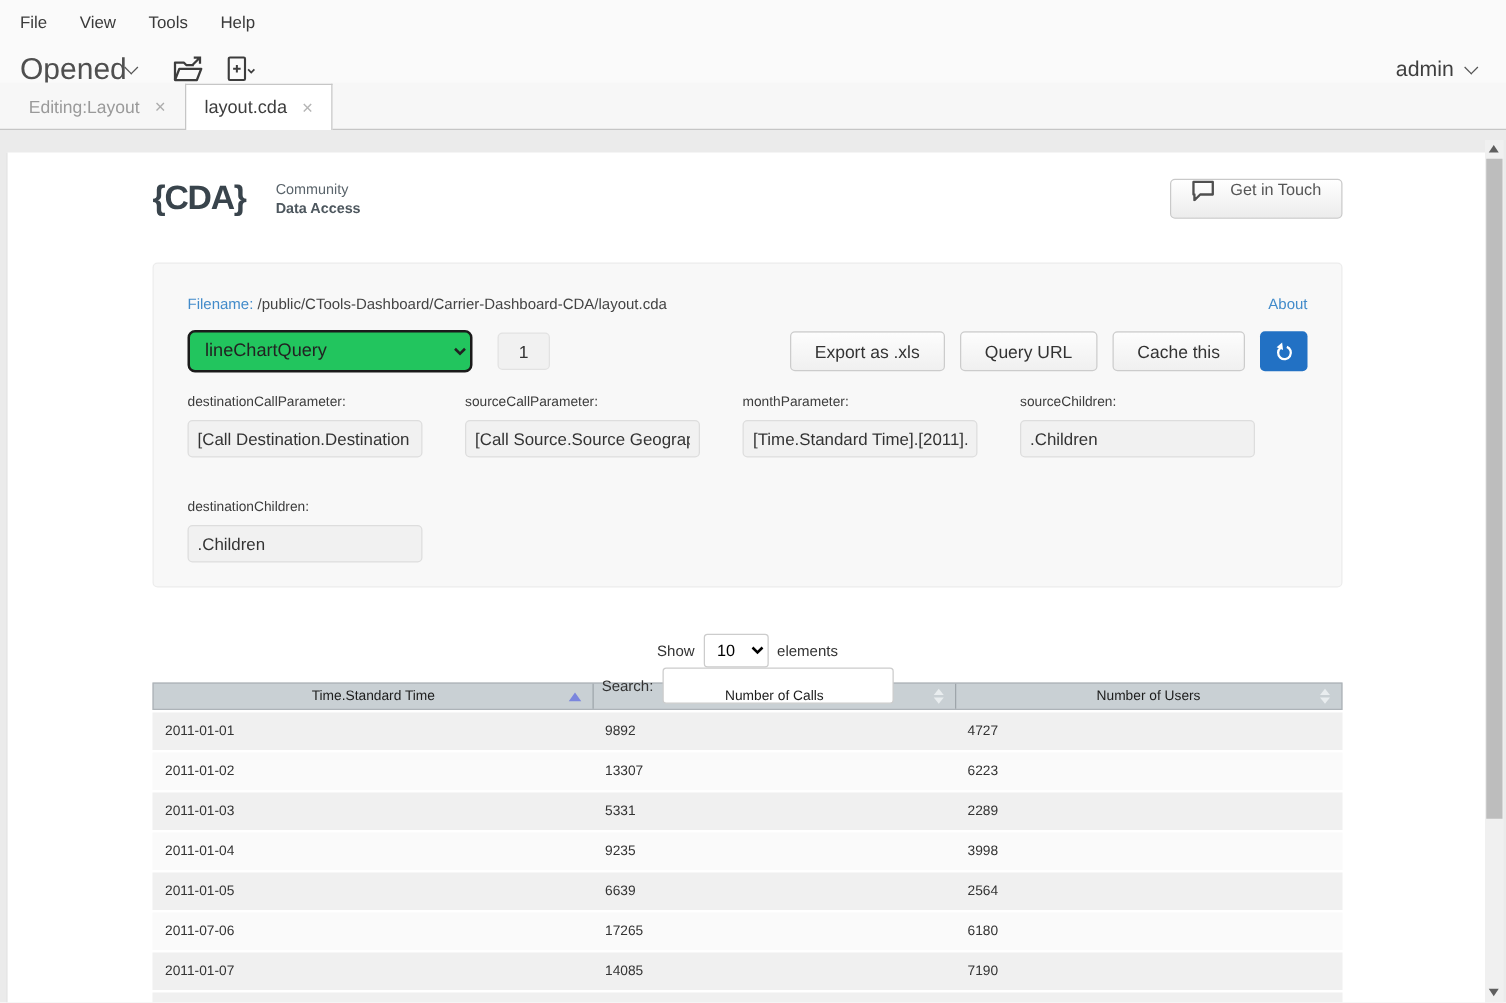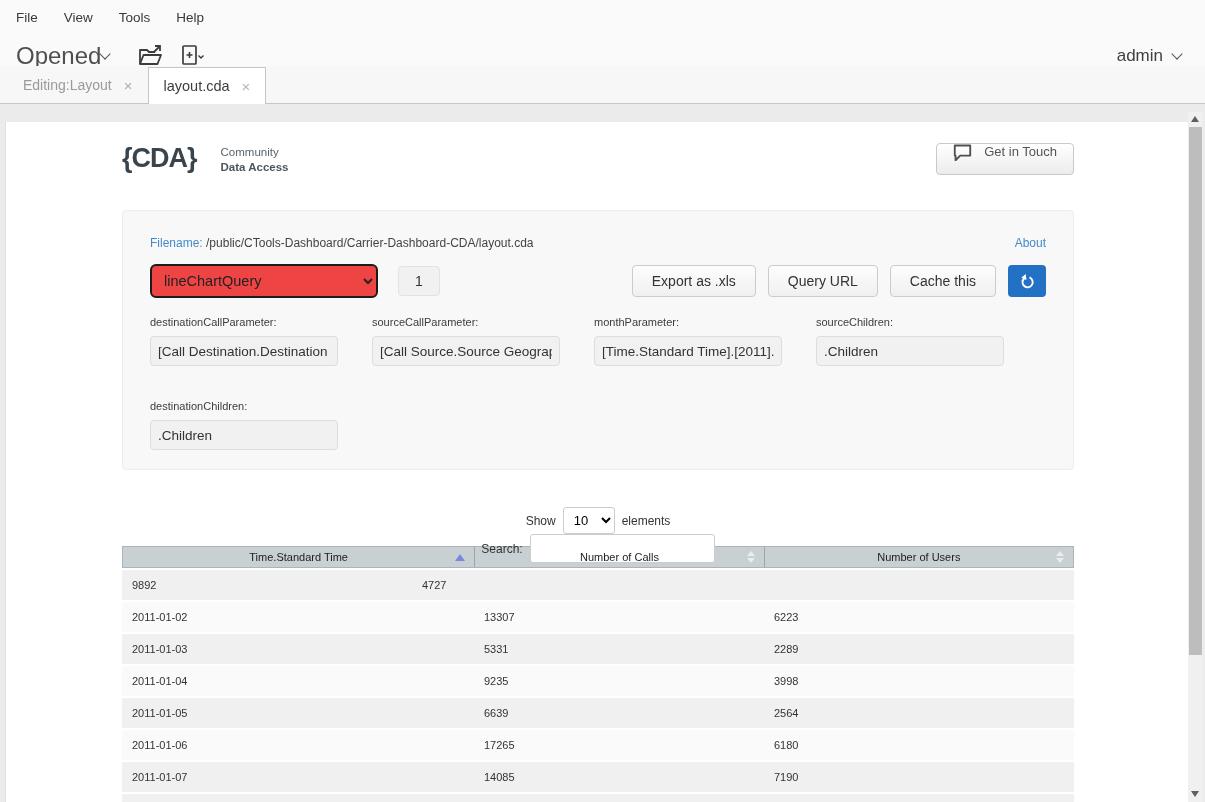--- a/index.html
+++ b/index.html
@@ -74,21 +74,21 @@
     margin-top: 34px; height: 260px; background: #f8f8f8;
     border: 1px solid #ececec; border-radius: 4px; padding: 25px 27px;
   }
   .filename-row { display: flex; justify-content: space-between; font-size: 12px; }
   .flabel { color: #428bca; }
   .fpath { color: #444; margin-top: 38px; }
   .about-link { color: #428bca; text-decoration: none; cursor: pointer; }
   .query-row { margin-top: 14px; display: flex; align-items: center; }
   .query-select {
     width: 228px; height: 34px; border: 2px solid #1b1b1b; border-radius: 6px;
-    background: #ef4444; font-size: 14.5px; color: #222; padding: 0 8px;
+    background: #22c55e; font-size: 14.5px; color: #222; padding: 0 8px;
     font-family: "Liberation Sans", sans-serif; outline: none;
   }
   .page-input {
     width: 42px; height: 30px; margin-left: 20px; border: 1px solid #e2e2e2;
     border-radius: 4px; background: #f1f1f1; text-align: center; font-size: 14px;
     color: #333; font-family: "Liberation Sans", sans-serif;
   }
   .query-actions { margin-left: auto; display: flex; align-items: center; gap: 12px; }
   .btn {
     height: 32px; padding: 0 19px; border: 1px solid #ccc; border-radius: 4px;
@@ -298,20 +298,21 @@
       </div>
       <div class="th th-3">
         <span>Number of Users</span>
         <span class="sort-both">
             <i class="up"></i>
             <i class="down"></i>
           </span>
       </div>
     </div>
     <div class="trow odd">
+      <div class="td td-1">2011-01-01</div>
       <div class="td td-2">9892</div>
       <div class="td td-3">4727</div>
     </div>
     <div class="trow even">
       <div class="td td-1">2011-01-02</div>
       <div class="td td-2">13307</div>
       <div class="td td-3">6223</div>
     </div>
     <div class="trow odd">
       <div class="td td-1">2011-01-03</div>
@@ -322,21 +323,21 @@
       <div class="td td-1">2011-01-04</div>
       <div class="td td-2">9235</div>
       <div class="td td-3">3998</div>
     </div>
     <div class="trow odd">
       <div class="td td-1">2011-01-05</div>
       <div class="td td-2">6639</div>
       <div class="td td-3">2564</div>
     </div>
     <div class="trow even">
-      <div class="td td-1">2011-01-06</div>
+      <div class="td td-1">2011-07-06</div>
       <div class="td td-2">17265</div>
       <div class="td td-3">6180</div>
     </div>
     <div class="trow odd">
       <div class="td td-1">2011-01-07</div>
       <div class="td td-2">14085</div>
       <div class="td td-3">7190</div>
     </div>
     <div class="partial-row"></div>
   </div>

